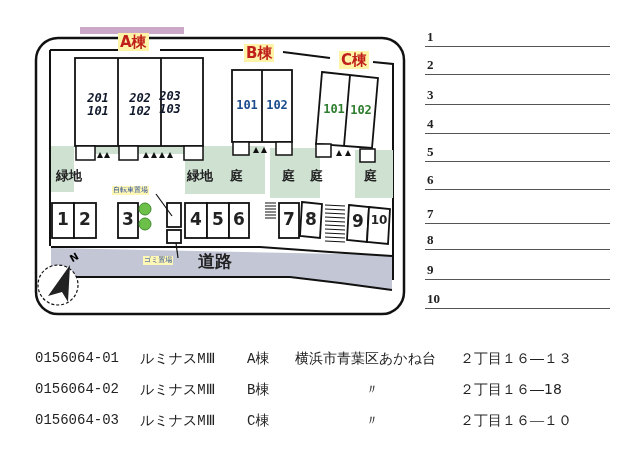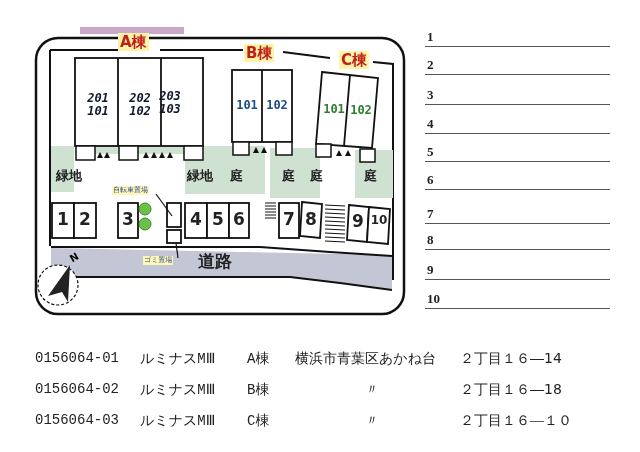--- a/index.html
+++ b/index.html
@@ -202,21 +202,21 @@
       <span>10</span>
     </div>
 </div>
 
 <div>
   <div class="record" style="top:340px">
     <span style="left:0">0156064-01</span>
     <span style="left:105px">ルミナスMⅢ</span>
     <span style="left:212px">A棟</span>
     <span style="left:260px;font-family:'DejaVu Sans',sans-serif">横浜市青葉区あかね台</span>
-    <span style="left:425px;font-family:'DejaVu Sans',sans-serif">２丁目１６―14</span>
+    <span style="left:425px;font-family:'DejaVu Sans',sans-serif">２丁目１６―１３</span>
   </div>
   <div class="record" style="top:371px">
     <span style="left:0">0156064-02</span>
     <span style="left:105px">ルミナスMⅢ</span>
     <span style="left:212px">B棟</span>
     <span style="left:330px">〃</span>
     <span style="left:425px;font-family:'DejaVu Sans',sans-serif">２丁目１６―18</span>
   </div>
   <div class="record" style="top:402px">
     <span style="left:0">0156064-03</span>

